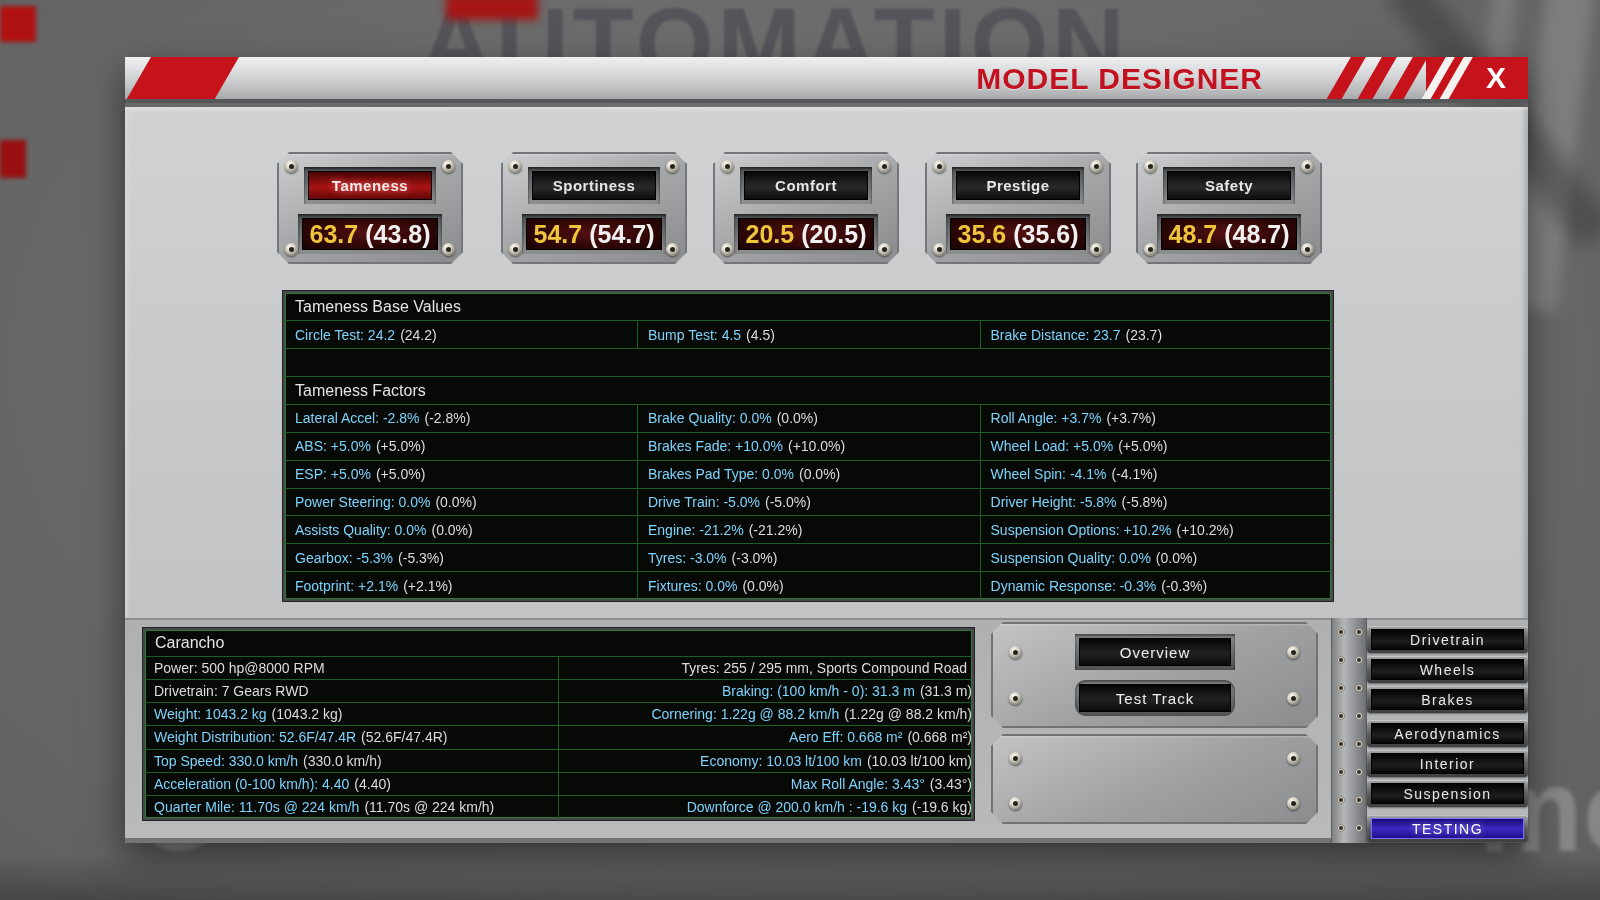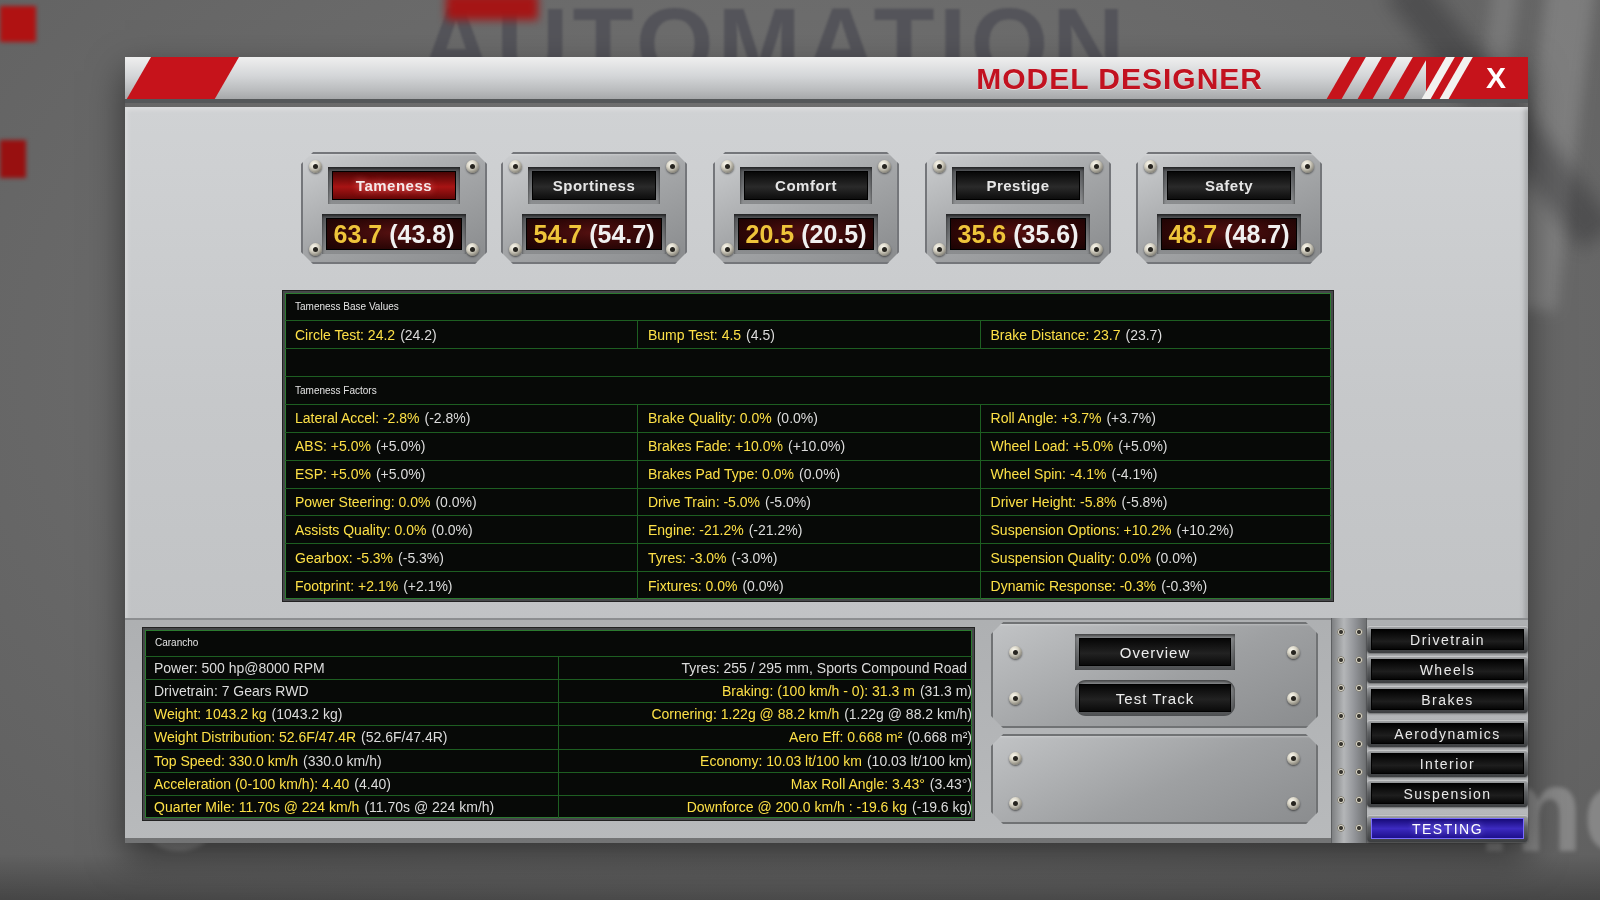--- a/index.html
+++ b/index.html
@@ -68,27 +68,27 @@
       background:radial-gradient(ellipse at 50% 45%,#541010 0%,#2c0606 65%,#1b0303 100%);border:1px solid #000;}
   .g-num{color:#eec43a;font-size:25px;font-weight:bold;}
   .g-paren{color:#f0f0f0;font-size:25px;font-weight:bold;}
 
   
   .stats-table{position:absolute;left:158px;top:234px;width:1050px;height:310px;
       background:#070907;border:2px solid #46484a;box-shadow:0 0 0 1px #222,inset 0 0 0 1px #2b7a2f;
       display:flex;flex-direction:column;}
   .trow{display:flex;border-top:1px solid #1d5e21;}
   .trow:first-child{border-top:none;}
-  .th{height:27px;line-height:27px;padding-left:10px;color:#e4e4e4;font-size:10px;}
+  .th{height:27px;line-height:27px;padding-left:10px;color:#e4e4e4;font-size:16px;}
   .spacer{height:28px;}
   .drow{flex:1;}
   .cell{flex:1;display:flex;align-items:center;padding-left:10px;white-space:nowrap;overflow:hidden;}
   .cell + .cell{border-left:1px solid #1d5e21;}
   .c1{flex:0 0 33.65%;} .c2{flex:0 0 32.75%;} .c3{flex:1;}
-  .yt{color:#fde047;font-size:14px;}
+  .yt{color:#7dd3fc;font-size:14px;}
   .wt{color:#dcdcdc;font-size:14px;margin-left:5px;}
   .brow{height:28px;flex:none;}
 
   
   .car-panel{position:absolute;left:18px;top:571px;width:831px;height:192px;
       background:#070907;border:2px solid #46484a;box-shadow:0 0 0 1px #222,inset 0 0 0 1px #2b7a2f;
       display:flex;flex-direction:column;}
   .car-panel .th{height:26px;line-height:26px;}
   .car-panel .drow{flex:1;}
   .car-panel .cell{padding-left:9px;}
@@ -164,21 +164,21 @@
       <div class="cb-stripe" style="left:6px"></div>
       <div class="cb-stripe" style="left:24px"></div>
       <div class="close-x">X</div>
     </div>
   </div>
 
   <div class="wbody">
     <div class="tray"></div>
   </div>
 
-  <div class="gauge selected" style="left:176px">
+  <div class="gauge selected" style="left:152px">
     <div class="screw" style="left:8px;top:8px"></div>
     <div class="screw" style="right:8px;top:8px"></div>
     <div class="screw" style="left:8px;bottom:8px"></div>
     <div class="screw" style="right:8px;bottom:8px"></div>
     <div class="g-label">
         <div class="g-screen">Tameness</div>
       </div>
     <div class="g-value">
         <div class="g-vscreen">
           <span class="g-num">63.7</span>

